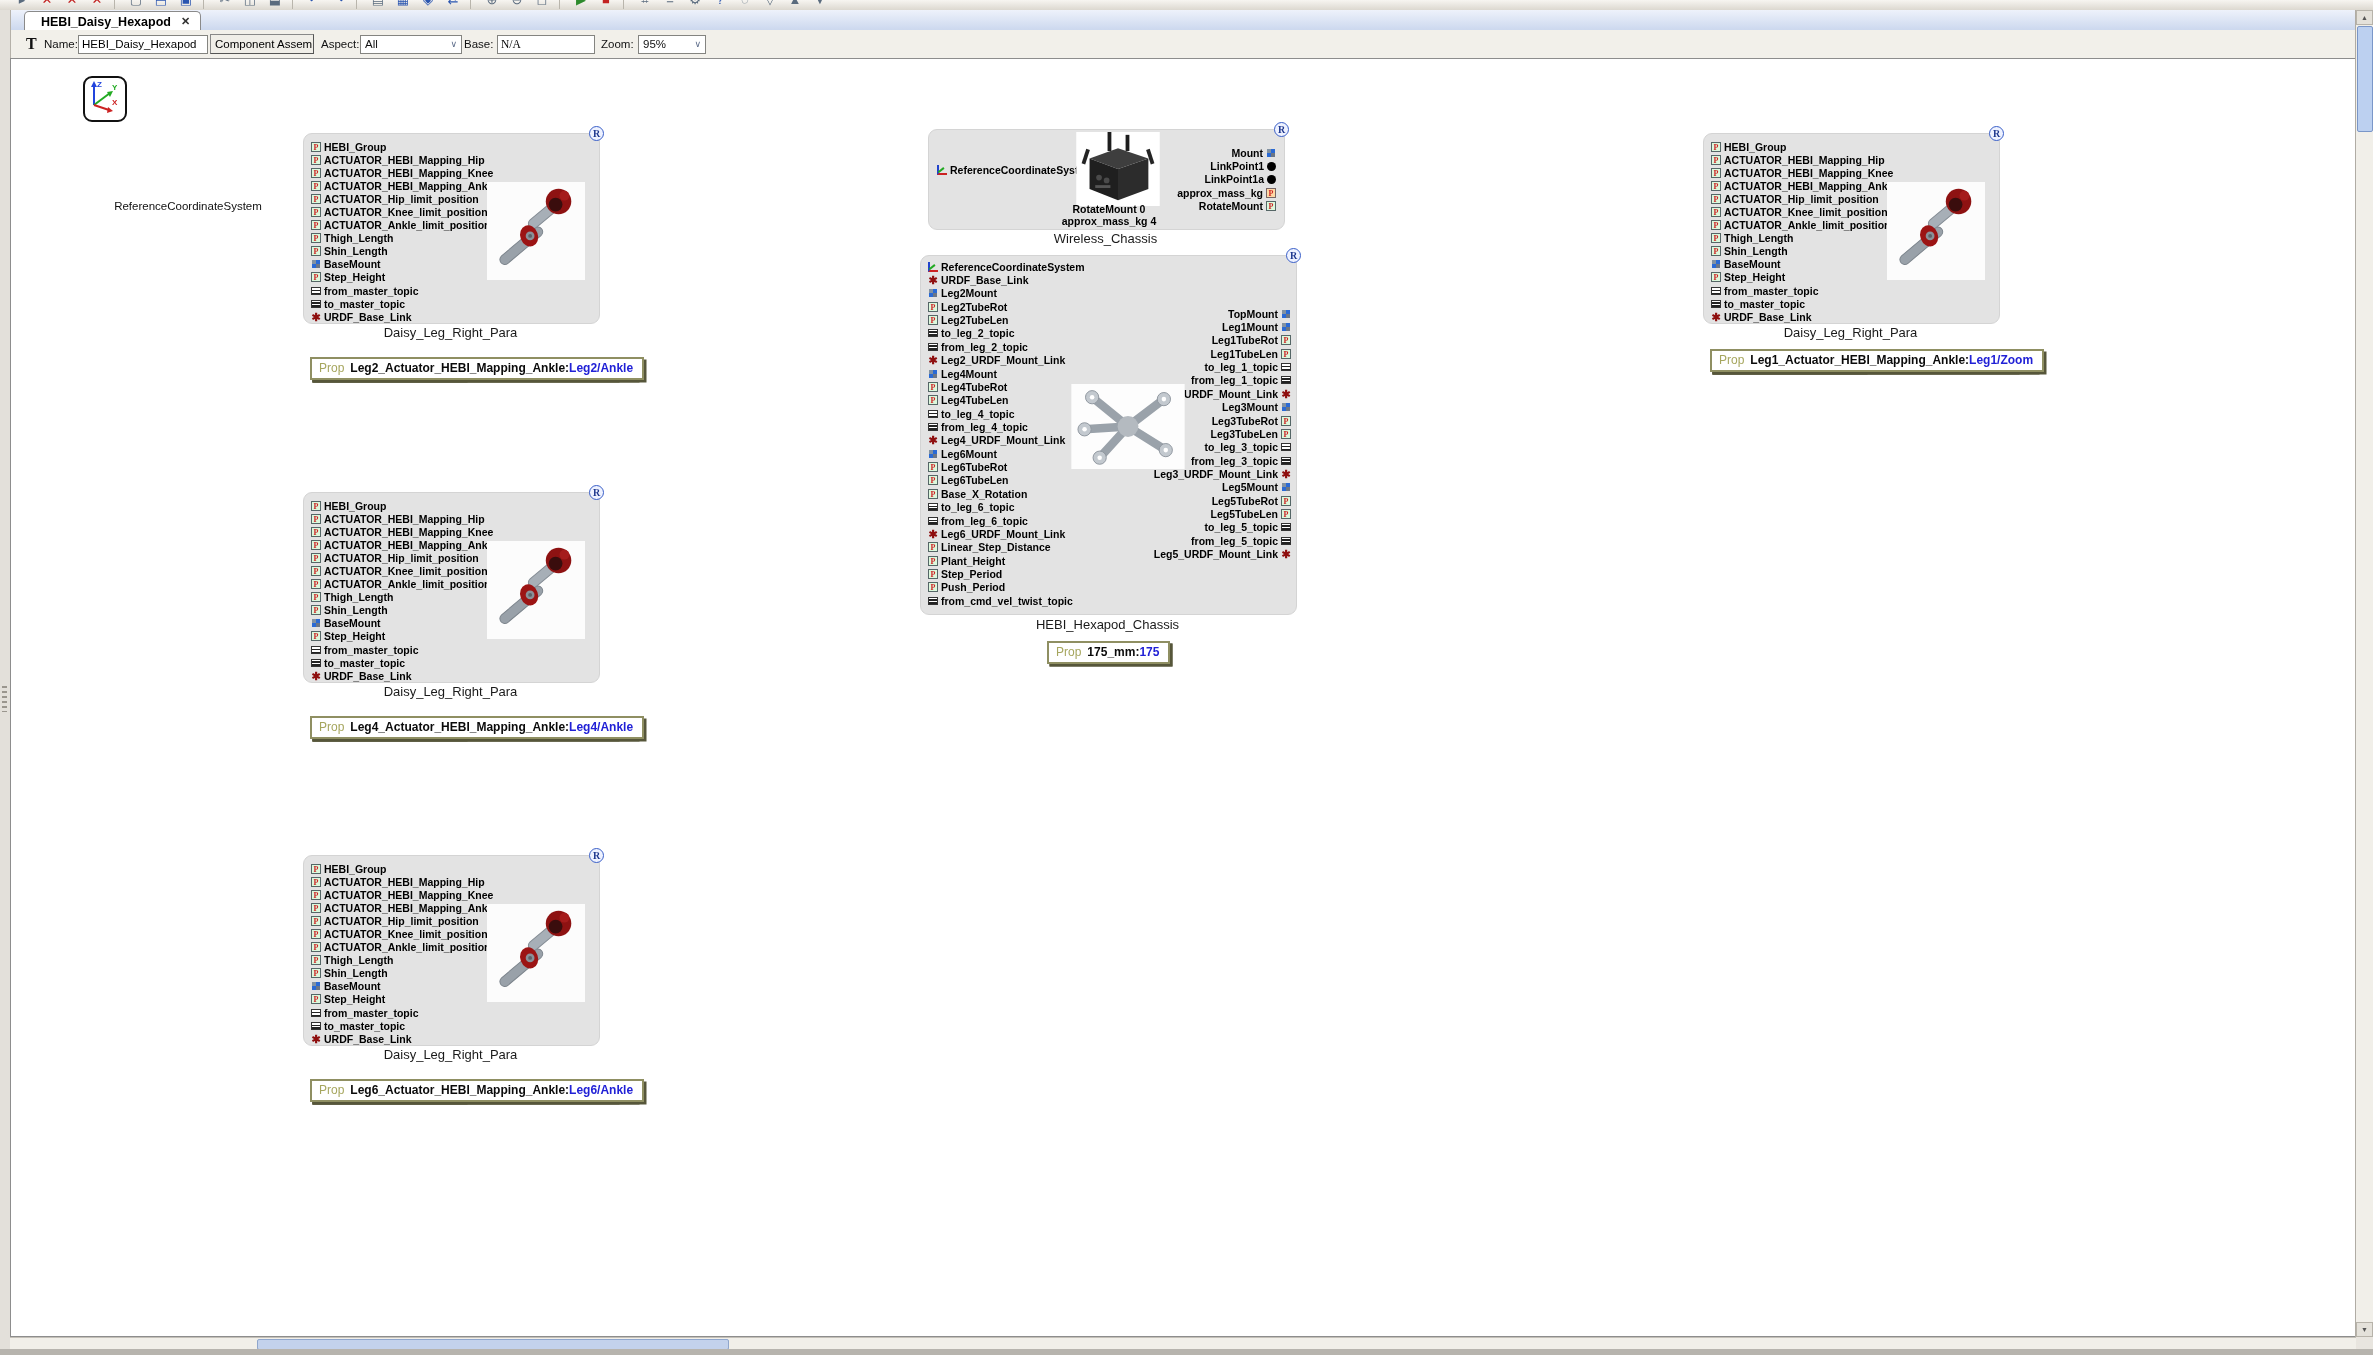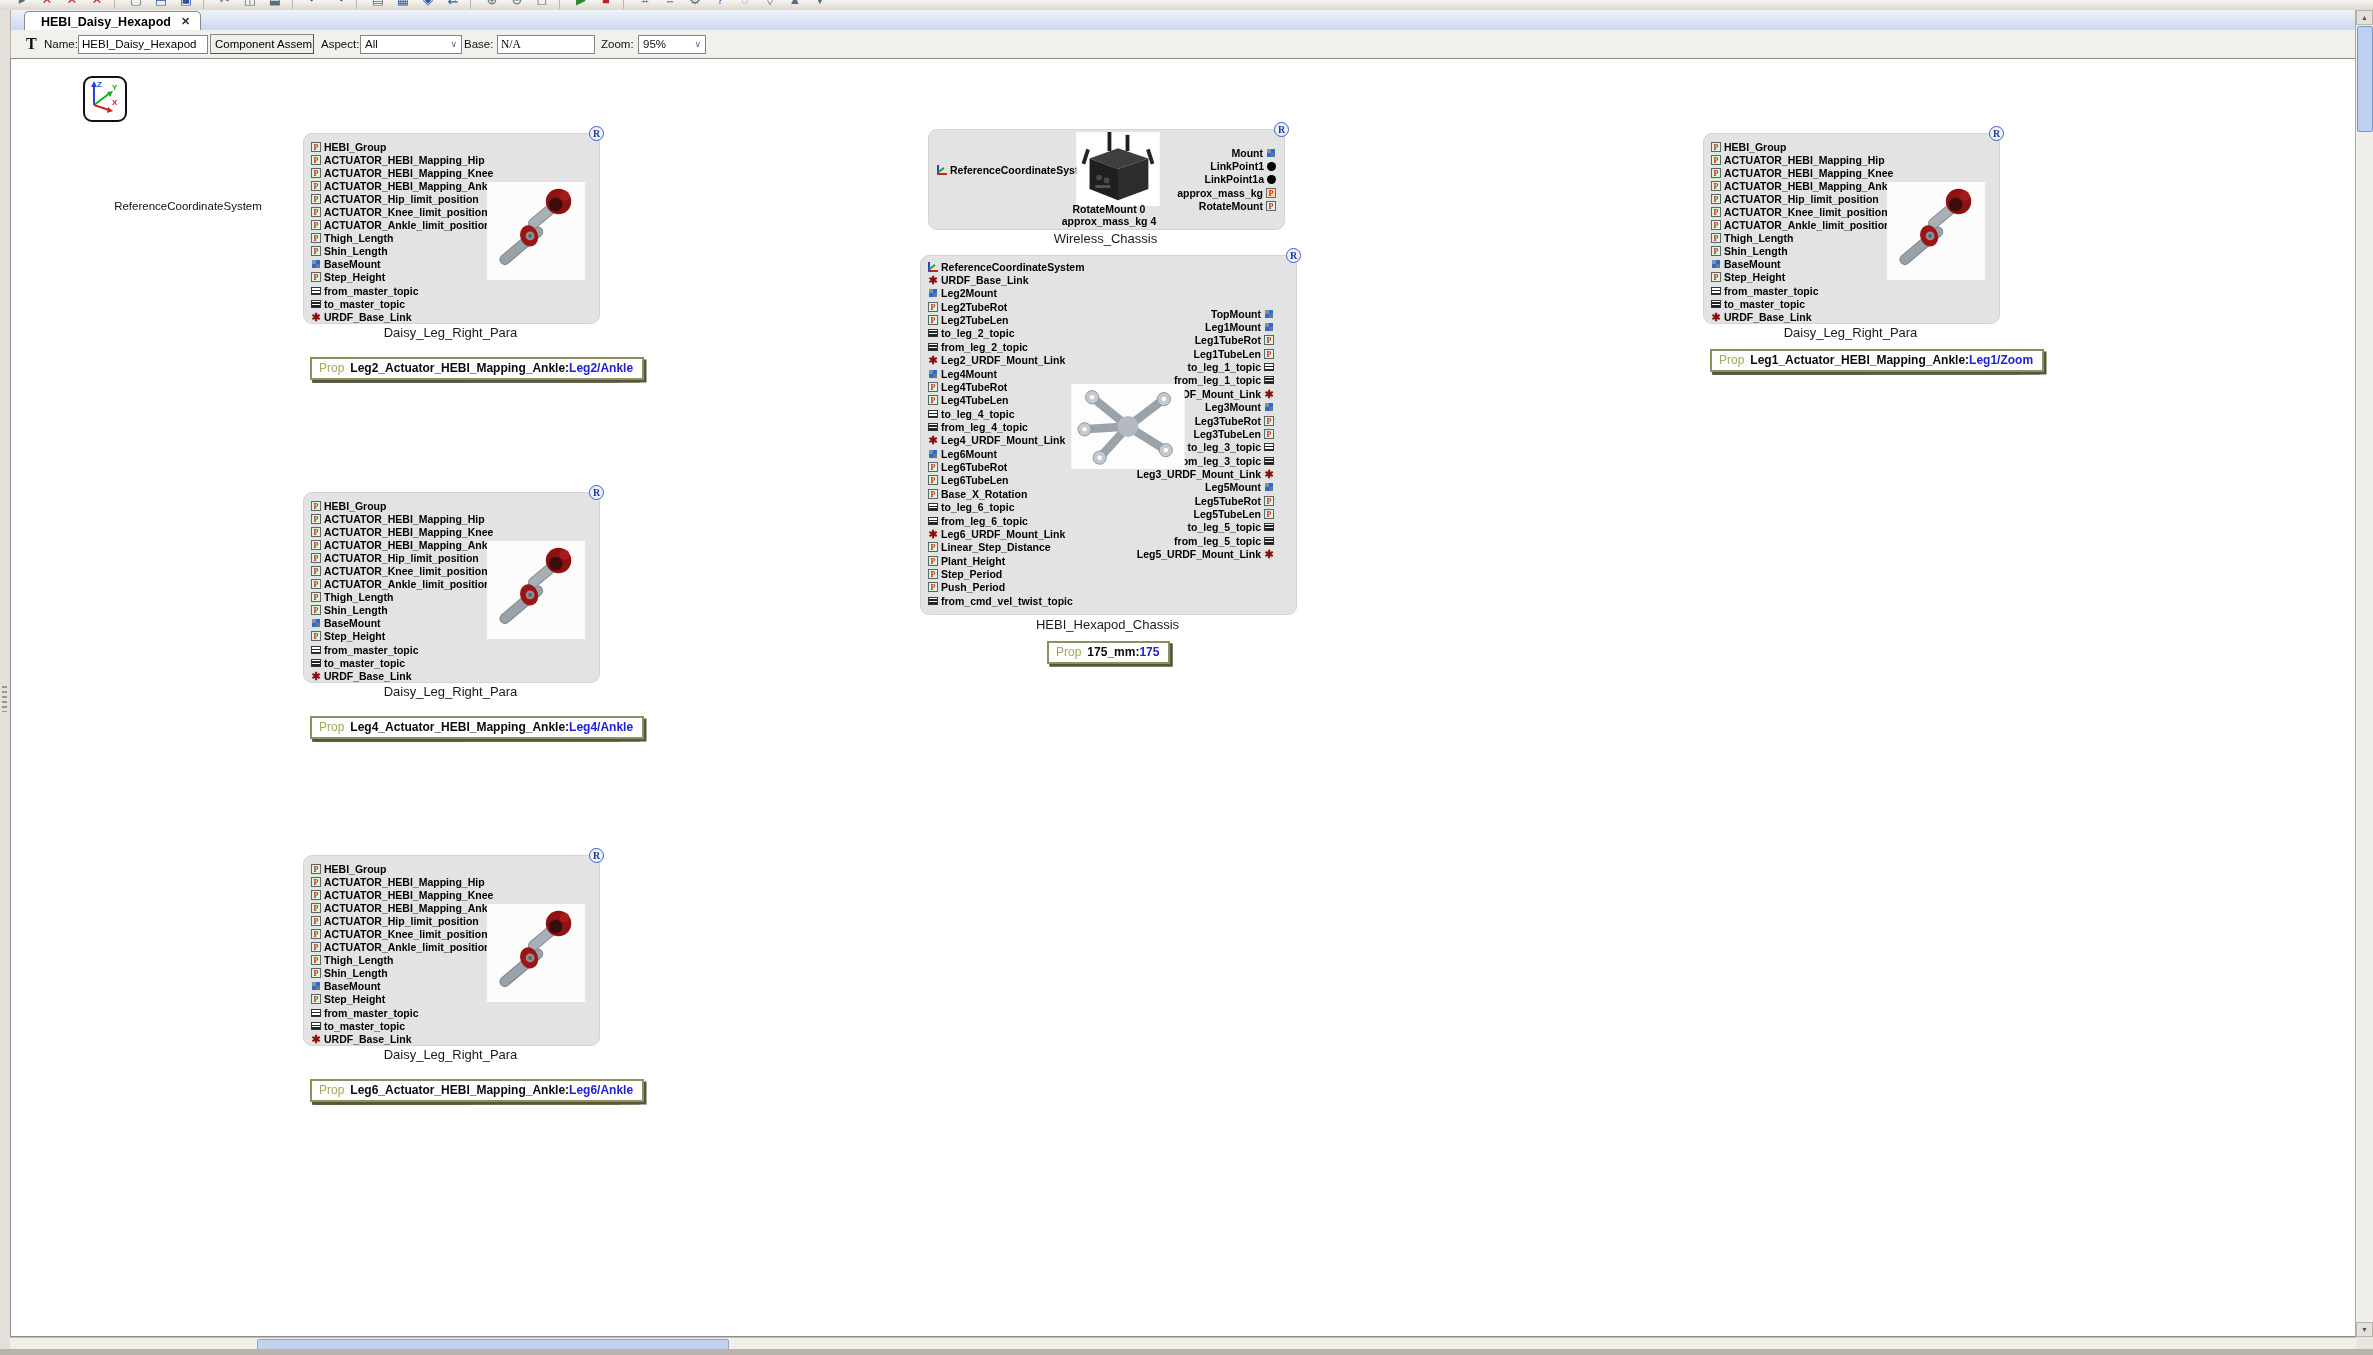--- a/index.html
+++ b/index.html
@@ -744,21 +744,21 @@
       </div>
       <div class="port">
       <span class="pin p"></span>
       <span>Push_Period</span>
       </div>
       <div class="port">
       <span class="pin topic"></span>
       <span>from_cmd_vel_twist_topic</span>
       </div>
     </div>
-  <div class="ports rside" style="right:22px;top:51px;--ph:13.36px">
+  <div class="ports rside" style="right:5px;top:51px;--ph:13.36px">
 
   <div class="port">
       <span class="pin mount"></span>
       <span>TopMount</span>
       </div>
       <div class="port">
       <span class="pin mount"></span>
       <span>Leg1Mount</span>
       </div>
       <div class="port">

